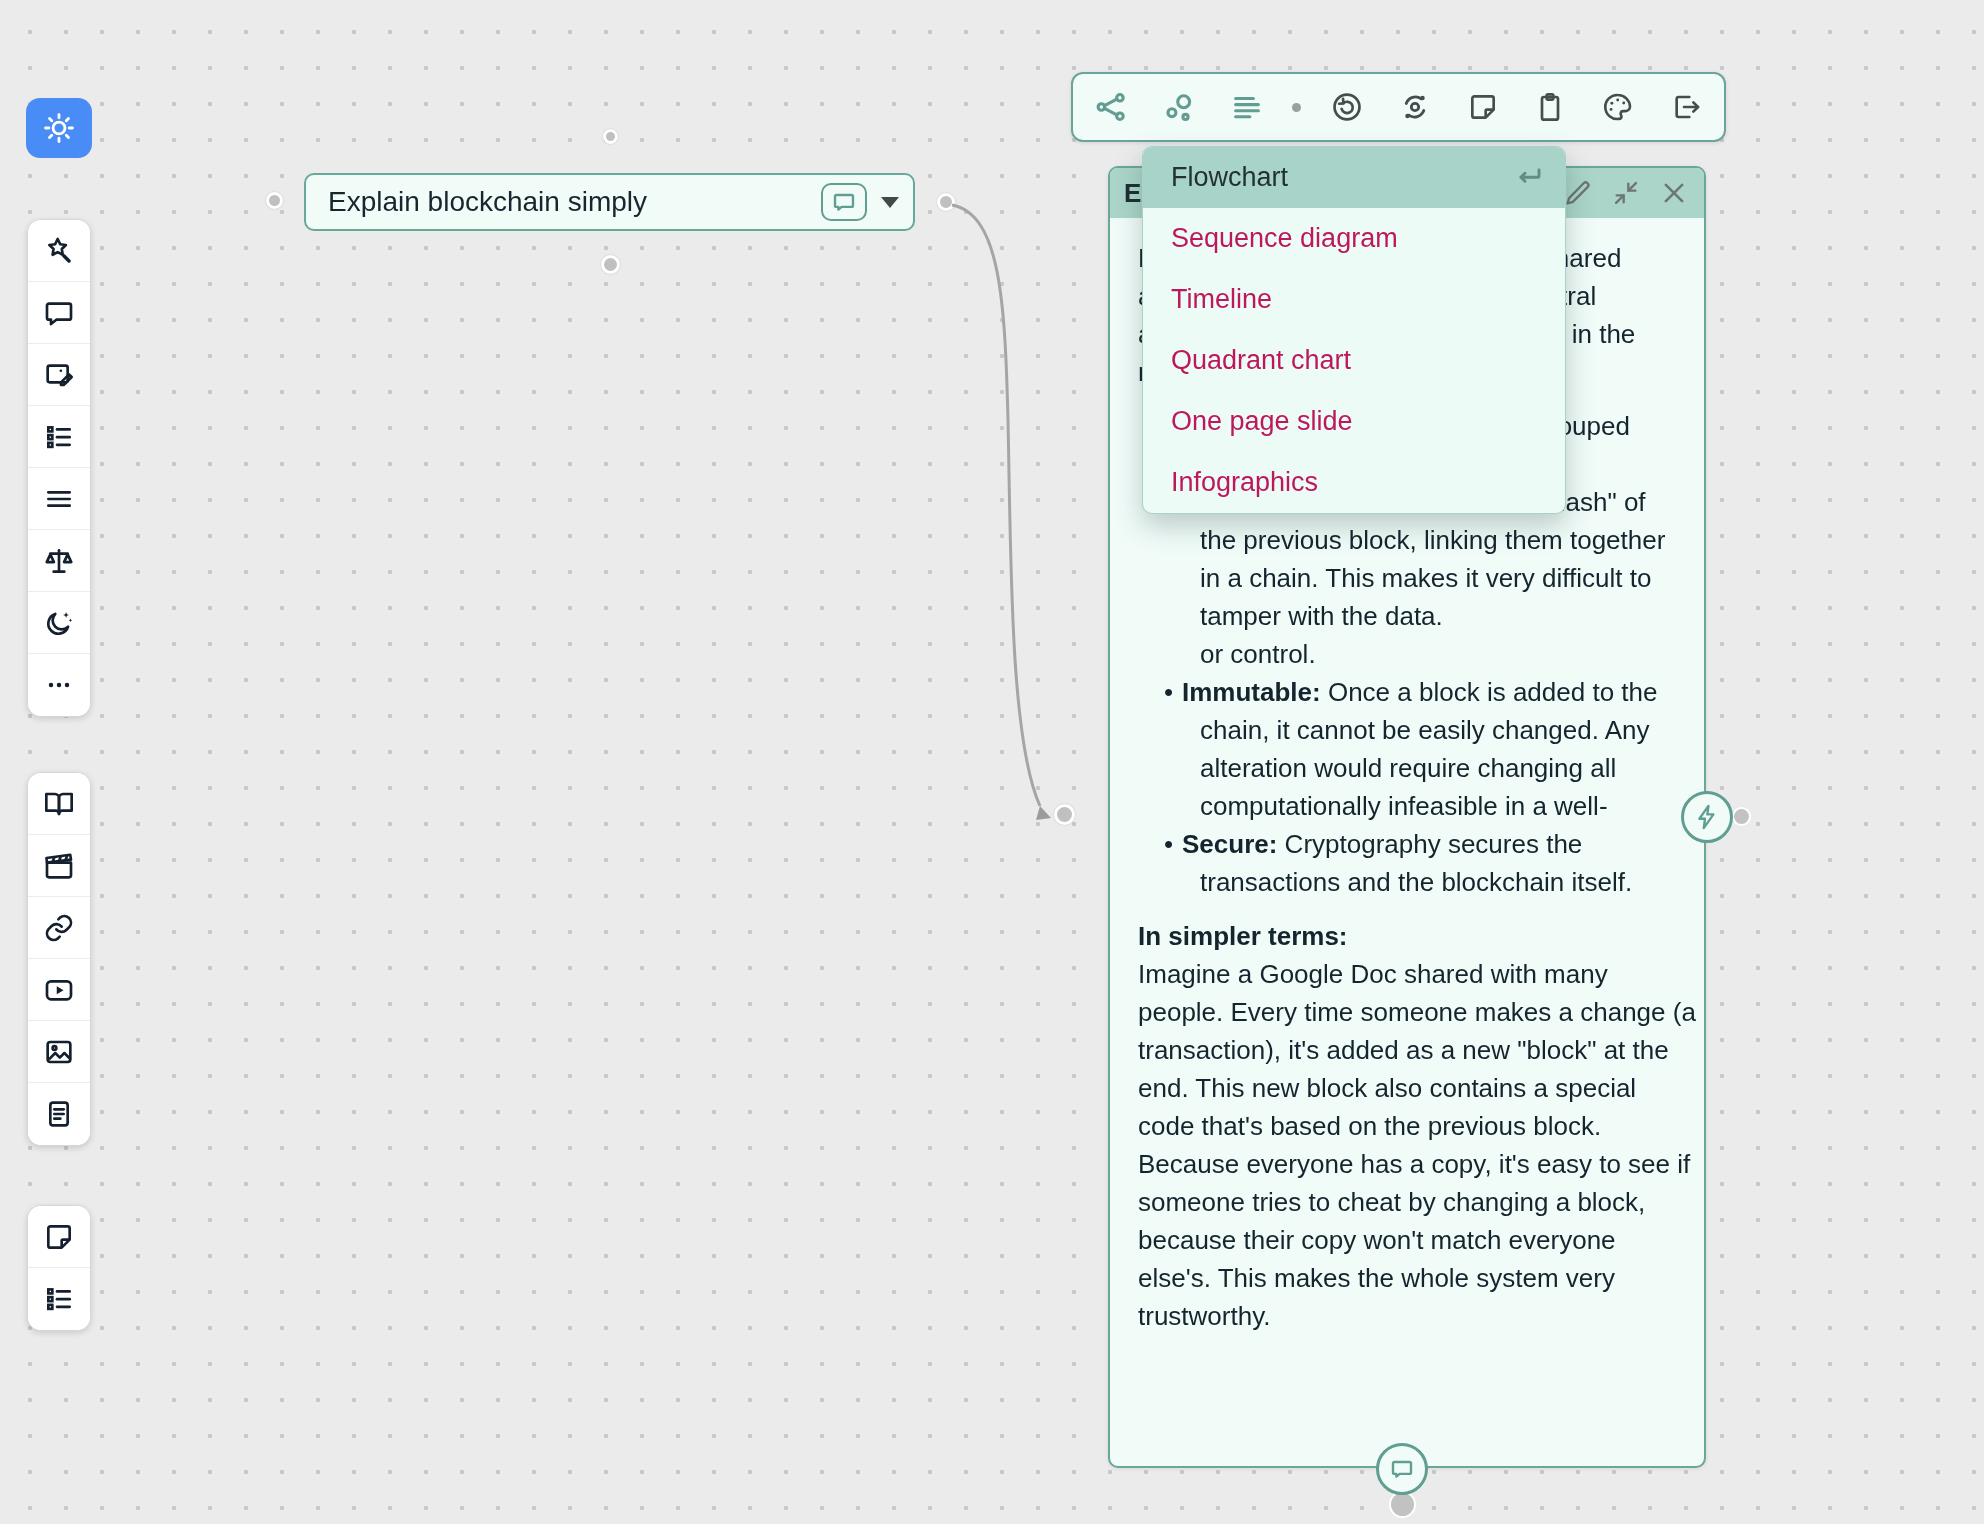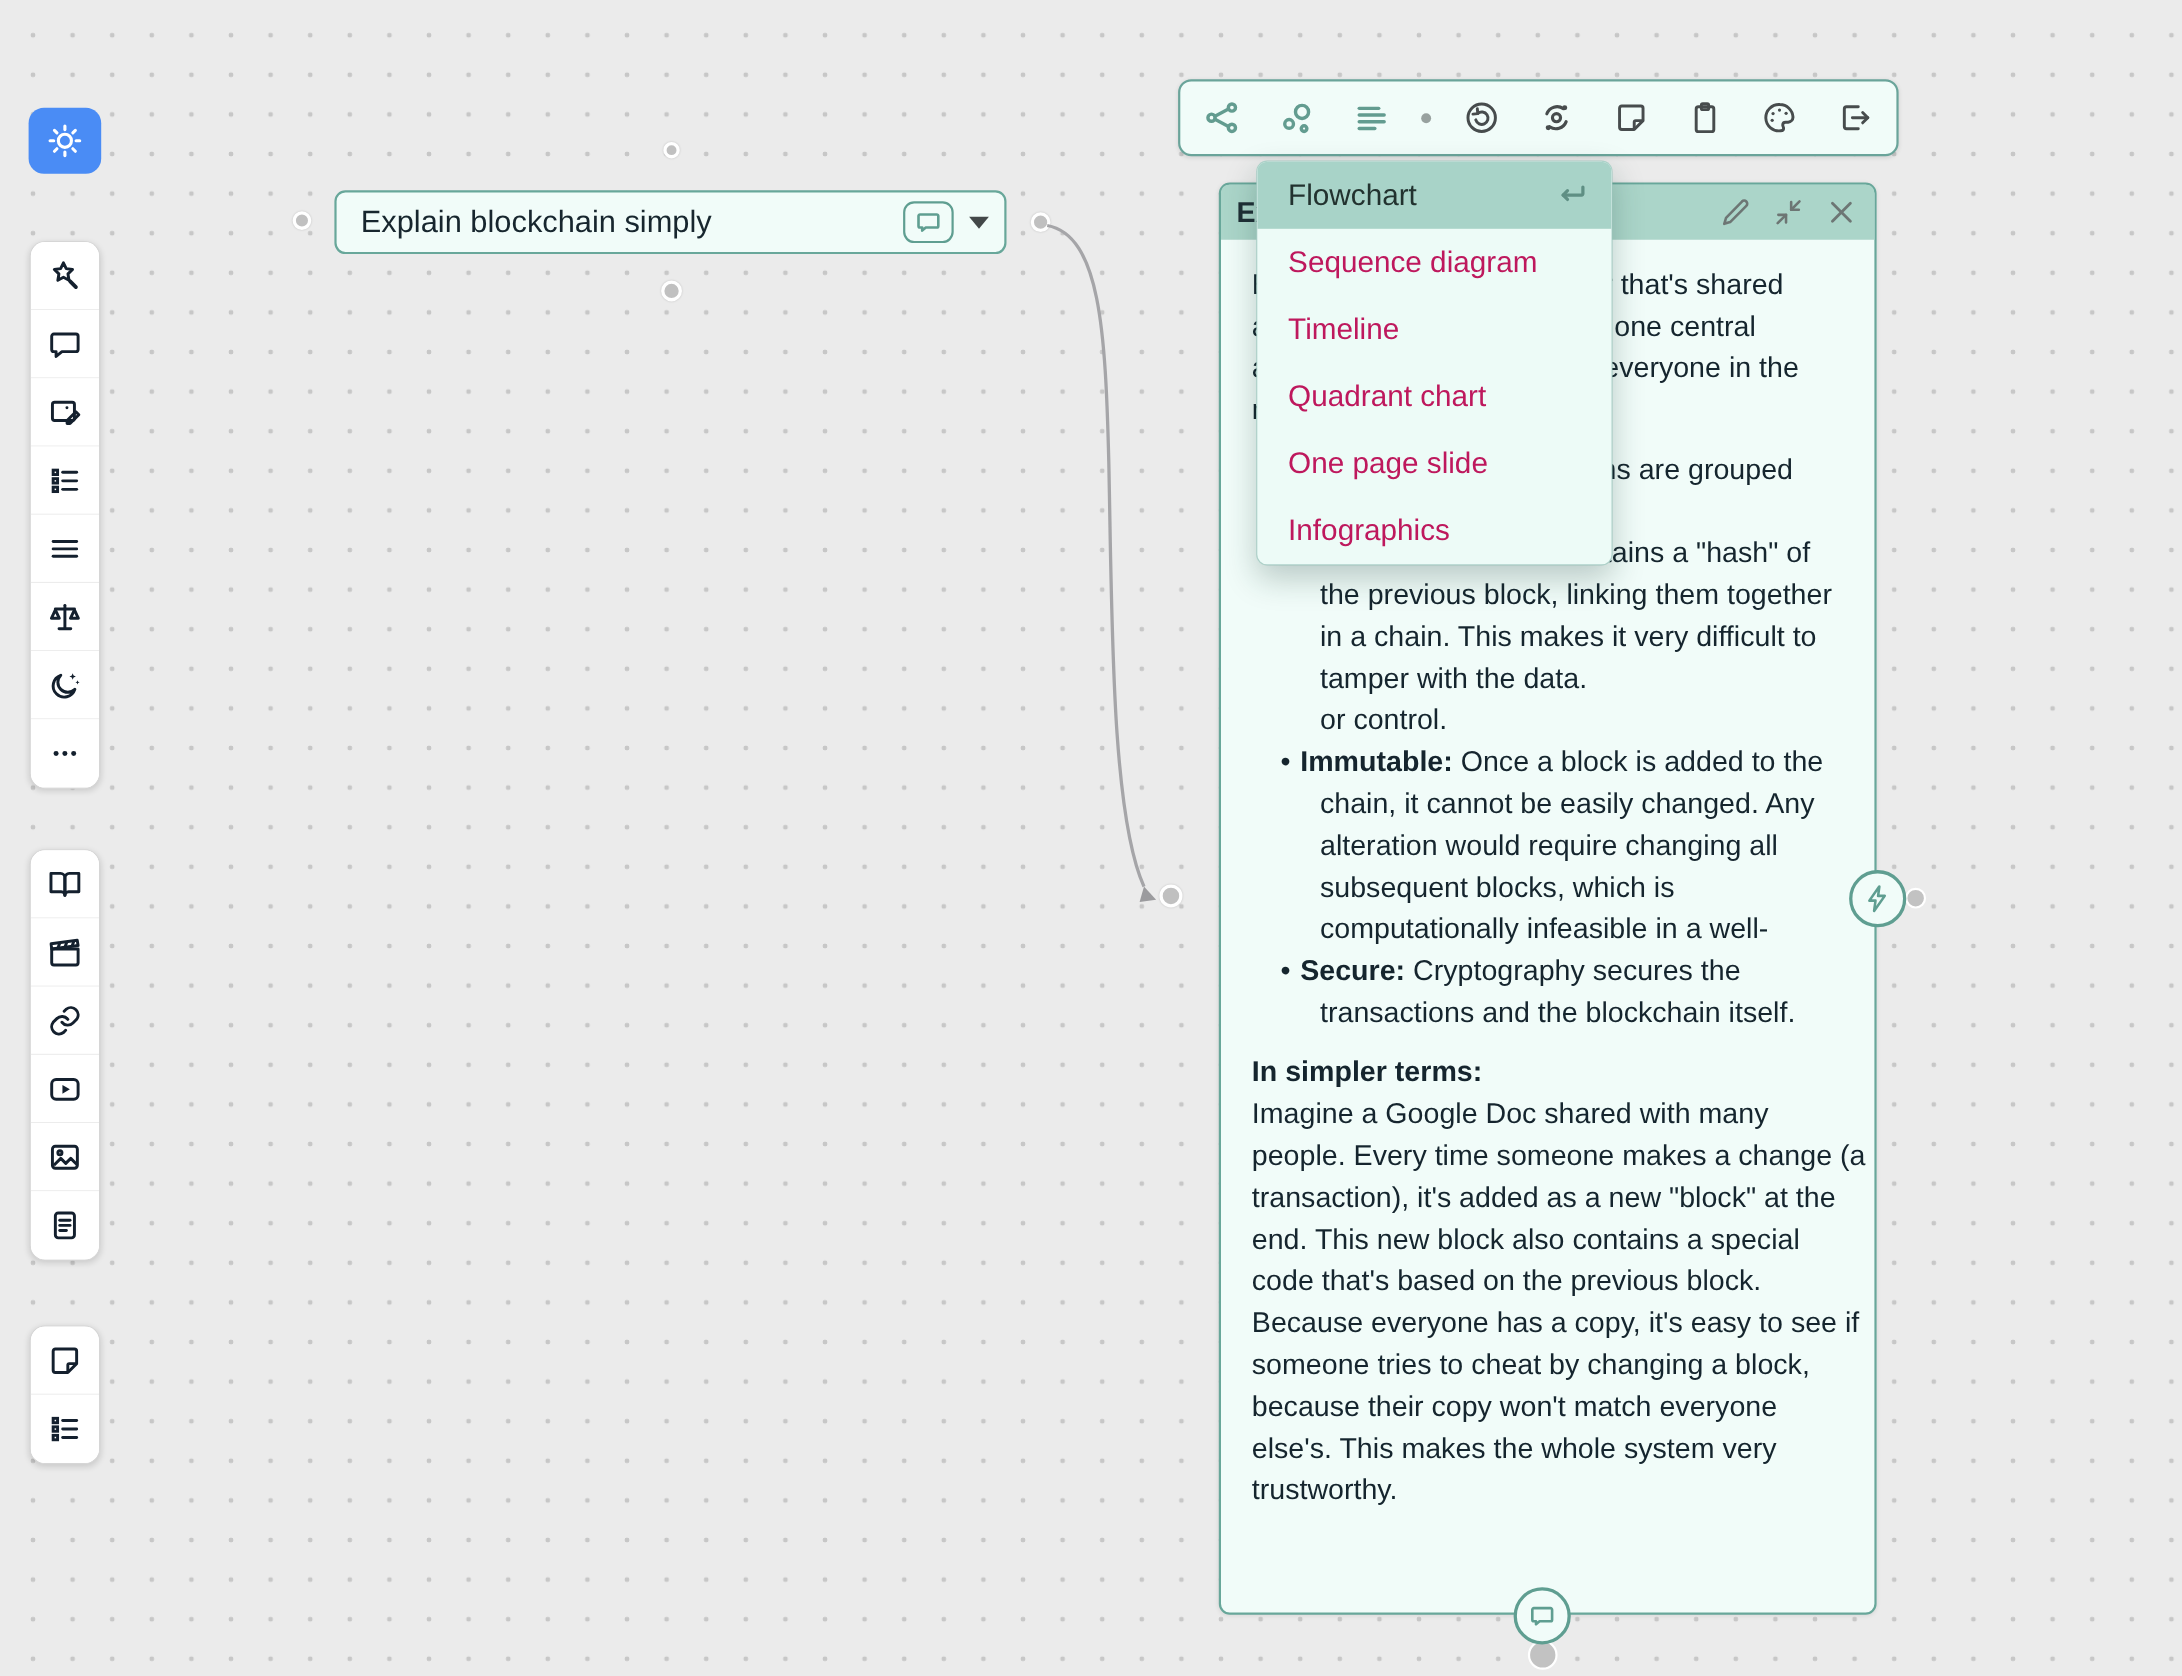--- a/index.html
+++ b/index.html
@@ -88,21 +88,21 @@
     display:flex; align-items:center; justify-content:space-between; padding:0 16px;
     box-shadow:0 1px 4px rgba(0,0,0,.10);
   }
   .tslot { display:flex; align-items:center; justify-content:center; width:44px; height:44px; cursor:pointer; }
   .tslot.teal { color:#639c90; }
   .tslot.dark { color:#474c4d; }
   .tsep { width:9px; height:9px; border-radius:50%; background:#98a19f; }
 
   
   .fmt-menu {
-    position:absolute; left:1142px; top:146px; width:324px;
+    position:absolute; left:1142px; top:146px; width:424px;
     background:#edfbf7; border:1px solid rgba(95,158,145,.45); border-radius:10px; z-index:5;
     box-shadow:0 12px 28px rgba(25,60,52,.25); overflow:hidden;
   }
   .fmt-item {
     height:61px; display:flex; align-items:center; padding:0 20px 0 28px;
     font-size:27px; color:#be185d; cursor:pointer;
   }
   .fmt-item.selected { background:#a8d3c8; color:#22322f; }
   .fmt-item .flabel { flex:1; }
   .fmt-item .ret { color:#5f8f84; display:flex; }
@@ -346,21 +346,20 @@
         <div class="bodyline gap bl"><span class="lm">•</span><b class="lb">Distributed:</b><span class="lt"> Transactions are grouped</span></div>
         <div class="bodyline ind"><span class="lm"></span><b class="lb"></b><span class="lt">into "blocks".</span></div>
         <div class="bodyline bl"><span class="lm">•</span><b class="lb">Linked:</b><span class="lt"> Each block contains a "hash" of</span></div>
         <div class="bodyline ind"><span class="lm"></span><b class="lb"></b><span class="lt">the previous block, linking them together</span></div>
         <div class="bodyline ind"><span class="lm"></span><b class="lb"></b><span class="lt">in a chain. This makes it very difficult to</span></div>
         <div class="bodyline ind"><span class="lm"></span><b class="lb"></b><span class="lt">tamper with the data.</span></div>
         <div class="bodyline ind"><span class="lm"></span><b class="lb"></b><span class="lt">or control.</span></div>
         <div class="bodyline bl"><span class="lm">•</span><b class="lb">Immutable:</b><span class="lt"> Once a block is added to the</span></div>
         <div class="bodyline ind"><span class="lm"></span><b class="lb"></b><span class="lt">chain, it cannot be easily changed. Any</span></div>
         <div class="bodyline ind"><span class="lm"></span><b class="lb"></b><span class="lt">alteration would require changing all</span></div>
-        <div class="bodyline ind"><span class="lm"></span><b class="lb"></b><span class="lt">subsequent blocks, which is</span></div>
         <div class="bodyline ind"><span class="lm"></span><b class="lb"></b><span class="lt">computationally infeasible in a well-</span></div>
         <div class="bodyline bl"><span class="lm">•</span><b class="lb">Secure:</b><span class="lt"> Cryptography secures the</span></div>
         <div class="bodyline ind"><span class="lm"></span><b class="lb"></b><span class="lt">transactions and the blockchain itself.</span></div>
         <div class="bodyline gap"><span class="lm"></span><b class="lb">In simpler terms:</b><span class="lt"></span></div>
         <div class="bodyline"><span class="lm"></span><b class="lb"></b><span class="lt">Imagine a Google Doc shared with many</span></div>
         <div class="bodyline"><span class="lm"></span><b class="lb"></b><span class="lt">people. Every time someone makes a change (a</span></div>
         <div class="bodyline"><span class="lm"></span><b class="lb"></b><span class="lt">transaction), it's added as a new "block" at the</span></div>
         <div class="bodyline"><span class="lm"></span><b class="lb"></b><span class="lt">end. This new block also contains a special</span></div>
         <div class="bodyline"><span class="lm"></span><b class="lb"></b><span class="lt">code that's based on the previous block.</span></div>
         <div class="bodyline"><span class="lm"></span><b class="lb"></b><span class="lt">Because everyone has a copy, it's easy to see if</span></div>

